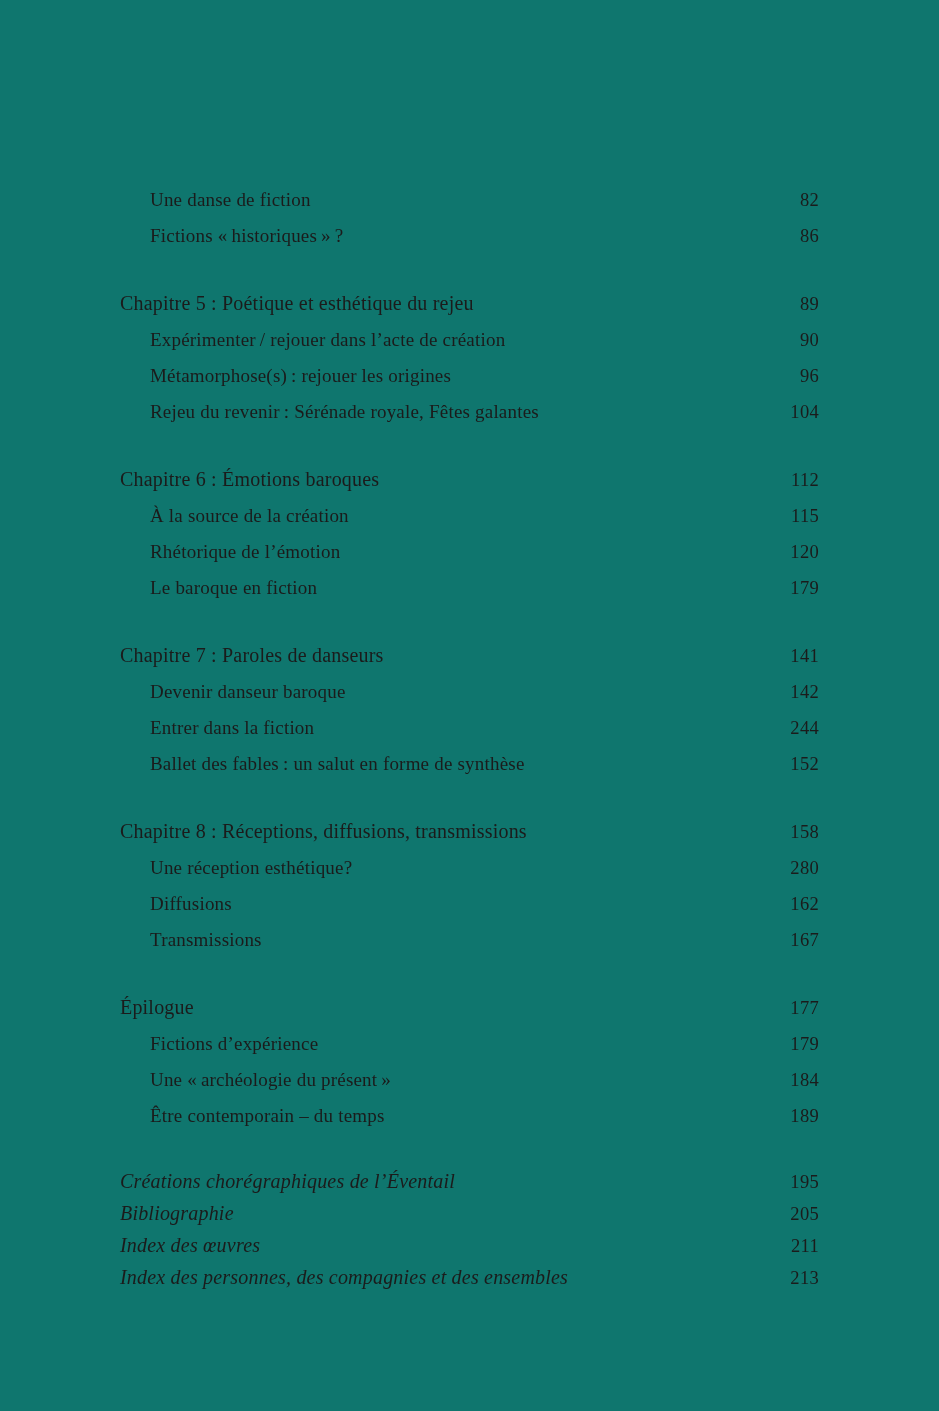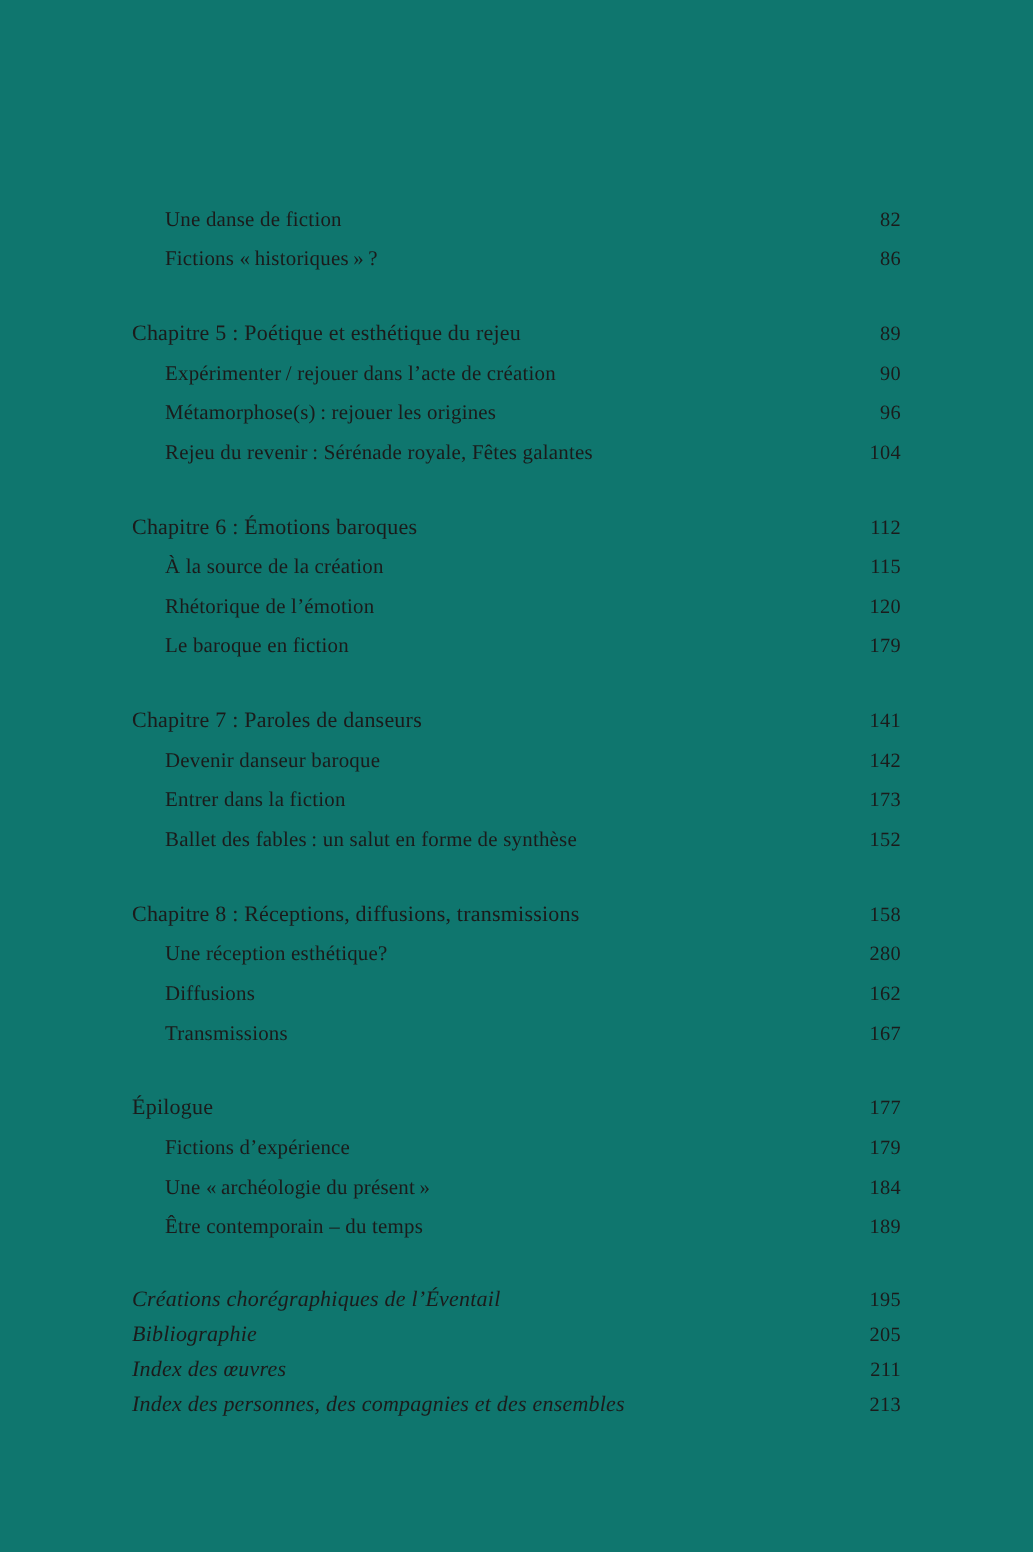--- a/index.html
+++ b/index.html
@@ -103,21 +103,21 @@
         <div class="toc-row chapter">
           <span class="toc-title"><span>Chapitre 7 : Paroles de danseurs</span></span>
           <span class="toc-page-num">141</span>
         </div>
         <div class="toc-row sub">
           <span class="toc-title"><span>Devenir danseur baroque</span></span>
           <span class="toc-page-num">142</span>
         </div>
         <div class="toc-row sub">
           <span class="toc-title"><span>Entrer dans la fiction</span></span>
-          <span class="toc-page-num">173</span>
+          <span class="toc-page-num">244</span>
         </div>
         <div class="toc-row sub">
           <span class="toc-title"><span class="italic">Ballet des fables</span><span> : un salut en forme de synthèse</span></span>
           <span class="toc-page-num">152</span>
         </div>
       </div>
       <div class="toc-group">
         <div class="toc-row chapter">
           <span class="toc-title"><span>Chapitre 8 : Réceptions, diffusions, transmissions</span></span>
           <span class="toc-page-num">158</span>

